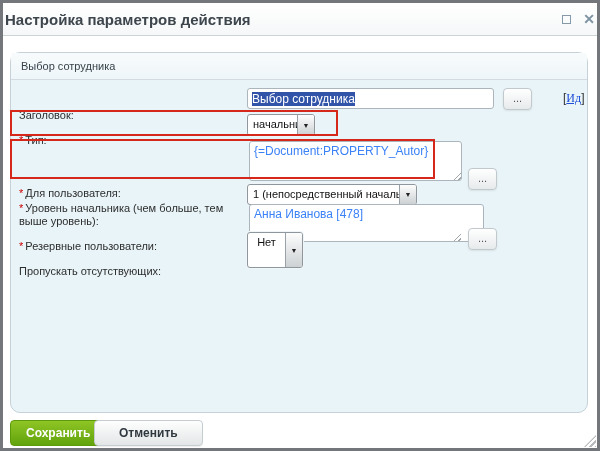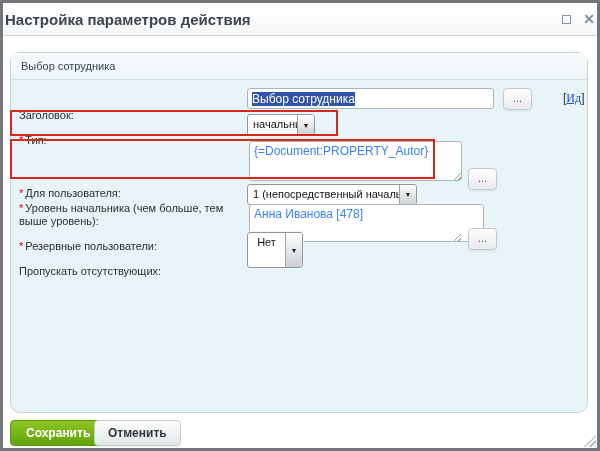--- a/index.html
+++ b/index.html
@@ -109,21 +109,21 @@
     border: 1px solid #5d9a0b; border-radius: 4px;
     color: #fff; font-weight: bold; font-size: 12px;
     padding: 0 15px; font-family: "Liberation Sans", sans-serif;
     cursor: pointer;
   }
   .btn-cancel {
     position: absolute; left: 91px; top: 6px; height: 26px;
     background: linear-gradient(#fefefe, #e3e6e7);
     border: 1px solid #c6cdd1; border-radius: 4px;
     color: #30383f; font-weight: bold; font-size: 12px;
-    padding: 0 13px; font-family: "Liberation Sans", sans-serif;
+    padding: 0 24px; font-family: "Liberation Sans", sans-serif;
     box-shadow: 0 1px 1px rgba(0,0,0,.07);
     cursor: pointer;
   }
   .resize-grip {
     position: absolute; right: 1px; bottom: 1px; width: 12px; height: 12px;
     background: repeating-linear-gradient(135deg, #b9bcbe 0 1.5px, transparent 1.5px 4px);
     clip-path: polygon(100% 0, 100% 100%, 0 100%);
     cursor: nwse-resize;
   }
 </style>

